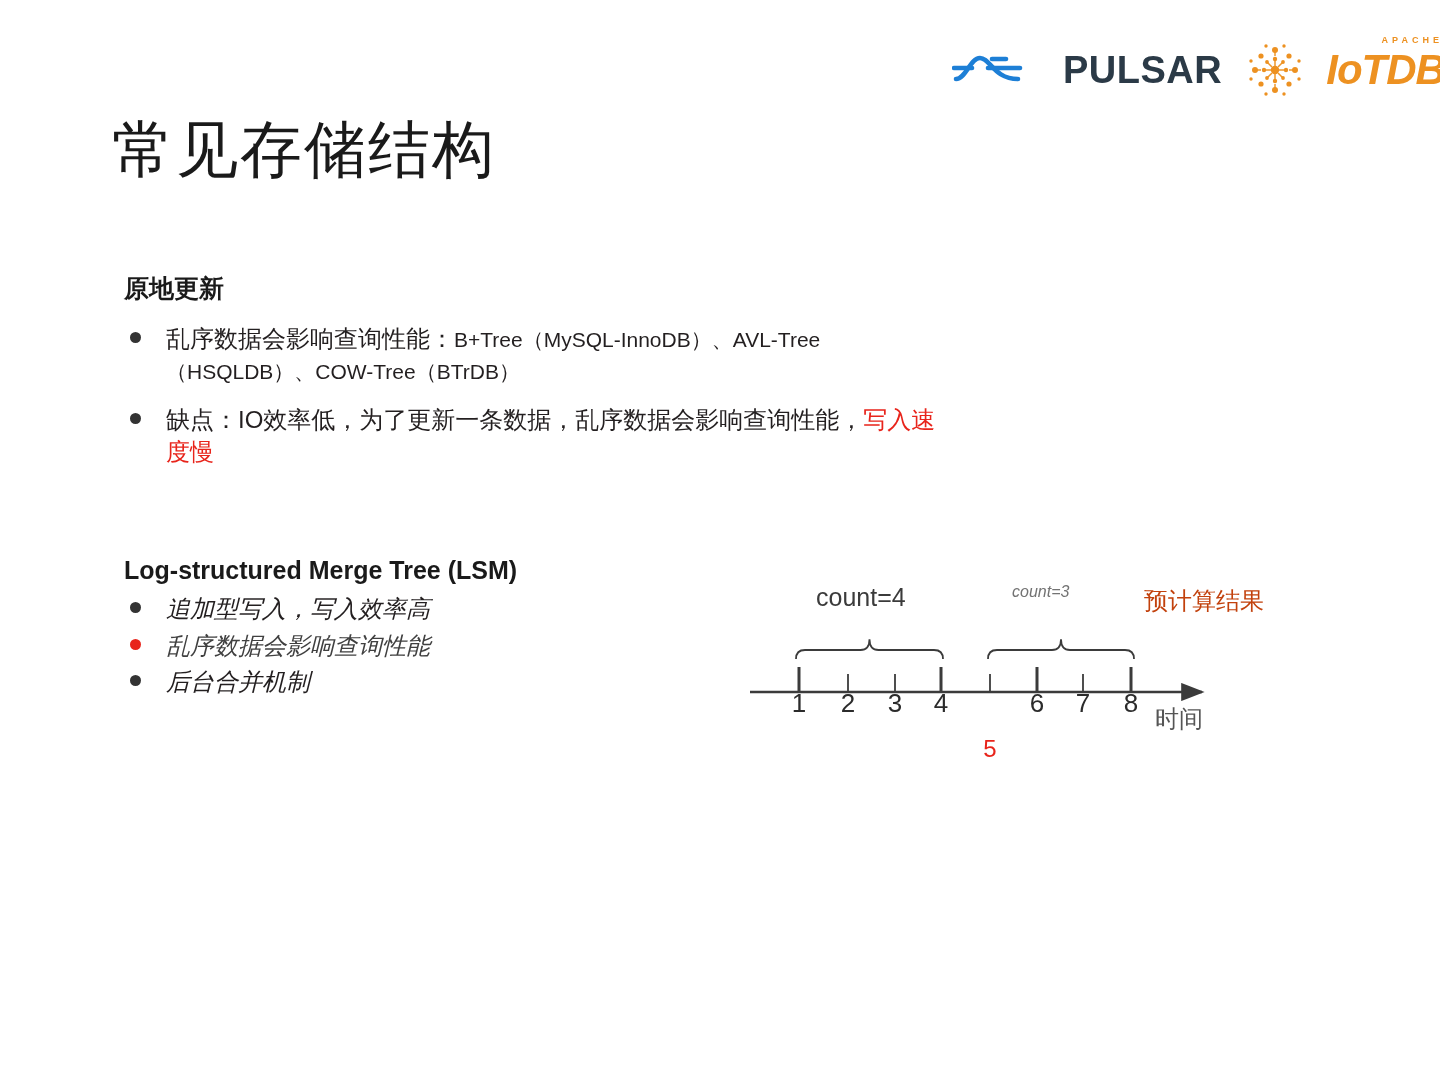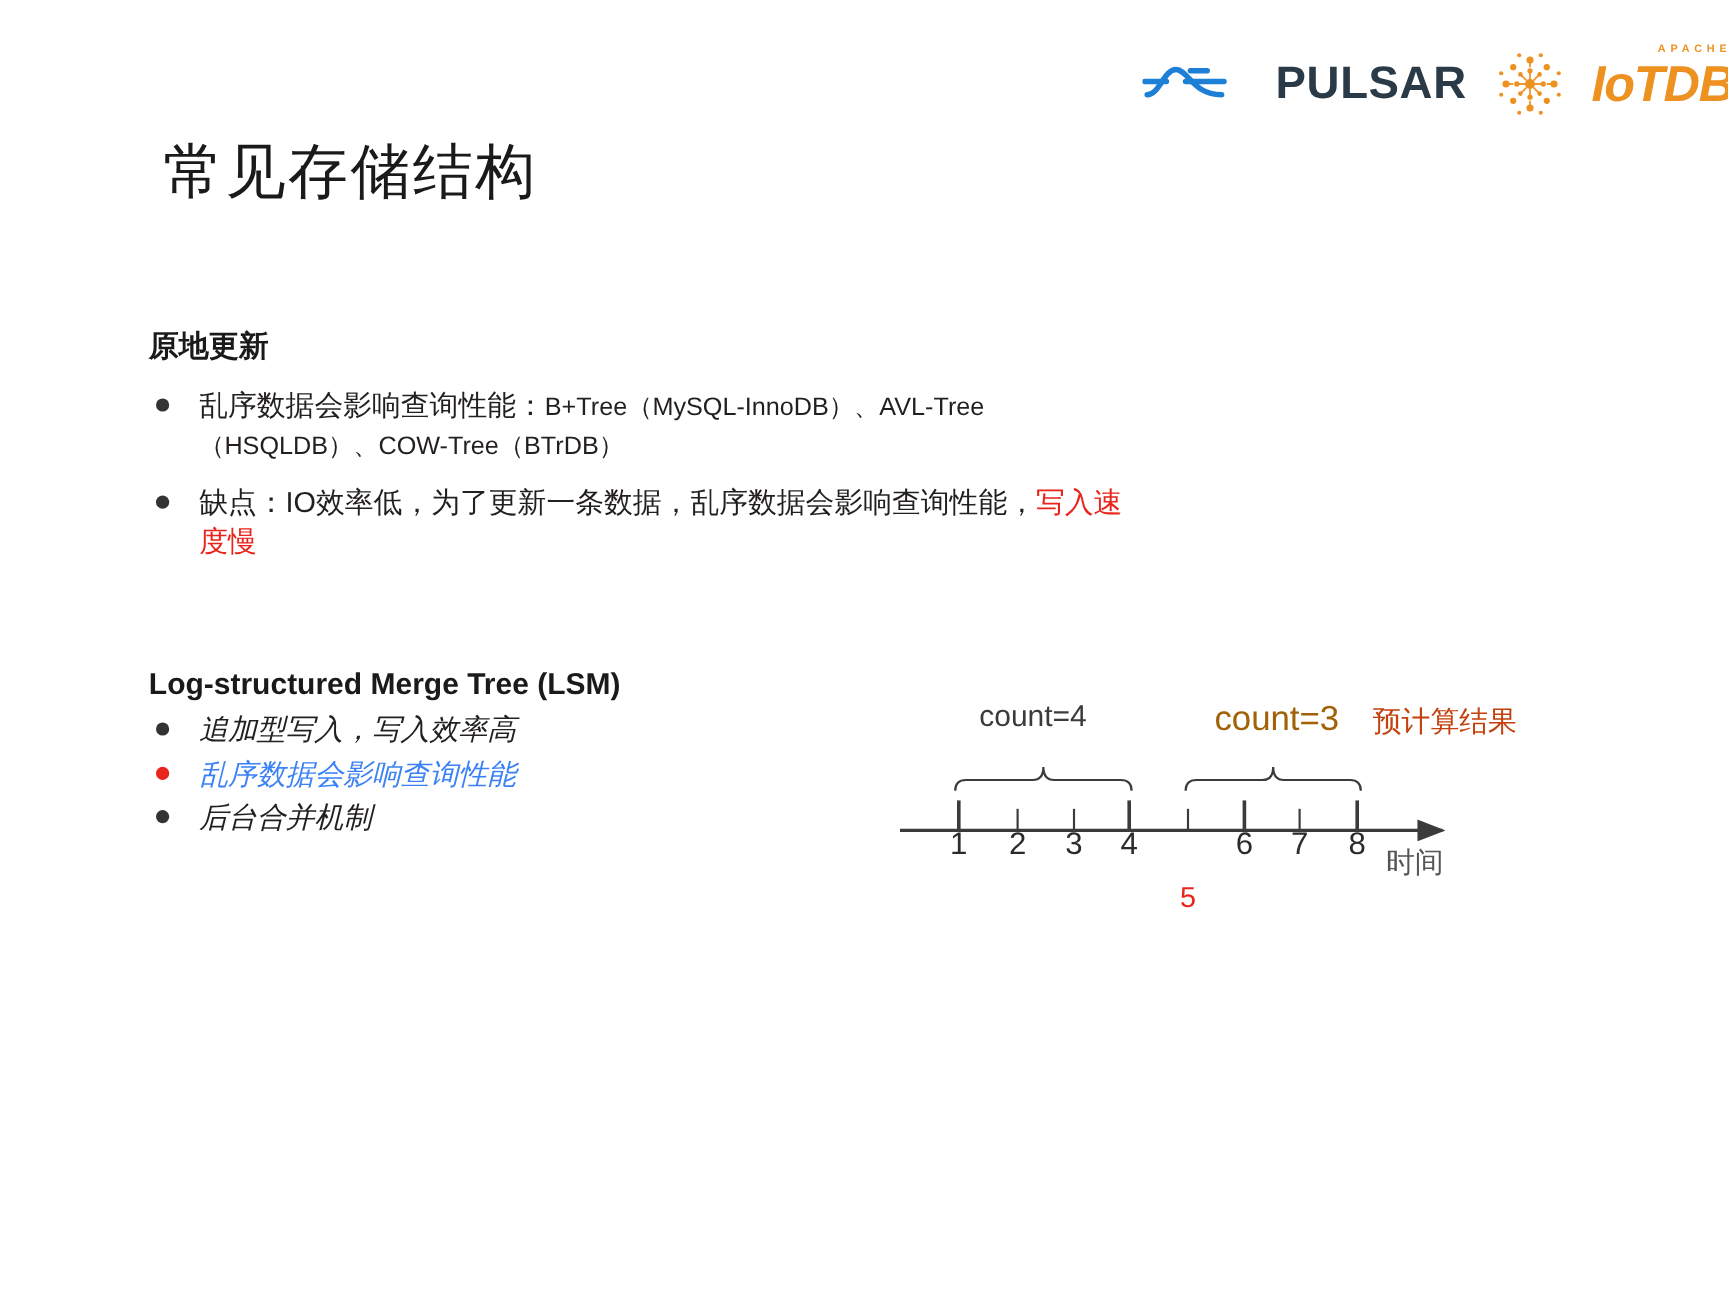--- a/index.html
+++ b/index.html
@@ -21,21 +21,21 @@
   .iotdb-logo{display:flex;align-items:center;gap:20px;margin-left:22px;position:relative;}
   .iotdb-mark{width:62px;height:62px;}
   .iotdb-word-wrap{position:relative;}
   .iotdb-word{font-size:42px;font-weight:700;font-style:italic;letter-spacing:-1px;color:#ed9121;line-height:1;font-family:"Liberation Sans",sans-serif;}
   .iotdb-apache{position:absolute;top:-14px;right:2px;font-size:9px;letter-spacing:4px;font-weight:700;color:#ed9121;}
 
   
   .page-title{
     position:absolute;left:112px;top:116px;
     font-family:"Liberation Serif","DejaVu Serif",serif;
-    font-size:50px;line-height:1.1;color:#1a1a1a;letter-spacing:2px;margin-left:24px;
+    font-size:62px;line-height:1.1;color:#1a1a1a;letter-spacing:2px;
   }
 
   
   .section{position:absolute;left:124px;}
   .section-head{
     font-size:25px;font-weight:700;color:#1a1a1a;letter-spacing:0px;
     font-family:"Liberation Sans",sans-serif;
   }
   #sec-inplace{top:272px;}
   #sec-lsm{top:556px;}
@@ -44,33 +44,33 @@
   .bullet{
     position:relative;padding-left:42px;
     font-size:24px;line-height:1.32;color:#231f20;
     margin-top:18px;
   }
   .bullet .dot{
     position:absolute;left:6px;top:9px;width:11px;height:11px;border-radius:50%;
     background:#333333;
   }
   .bullet.red .dot{background:#e8241b;}
-  .bullet.red{color:#3b82f6;}
+  .bullet.red{color:#404040;}
   .red-text{color:#e8241b;}
   .small-en{font-size:21px;}
 
   #sec-inplace .bullets{margin-top:10px;width:820px;}
   #sec-lsm .bullets{margin-top:8px;width:560px;}
   #sec-lsm .bullet{margin-top:5px;font-style:italic;}
 
   
   .figure{position:absolute;left:740px;top:575px;width:530px;height:200px;}
   .fig-label{position:absolute;white-space:nowrap;}
   .count-left{left:76px;top:8px;font-size:25px;color:#3b3b3b;}
-  .count-right{left:272px;top:8px;font-size:29px;color:#a16207;}
+  .count-right{left:272px;top:8px;font-size:16px;color:#737373;font-style:italic;}
   .precompute{left:404px;top:10px;font-size:24px;color:#c2410c;font-family:"Liberation Serif","DejaVu Serif",serif;}
   .axis-name{left:415px;top:128px;font-size:24px;color:#555555;font-family:"Liberation Serif","DejaVu Serif",serif;}
   .tick-label{position:absolute;font-size:26px;color:#2b2b2b;transform:translateX(-50%);top:113px;}
   .tick-label.red{color:#e8241b;top:160px;font-size:24px;}
   svg.fig-svg{position:absolute;left:0;top:0;}
 </style>
 </head>
 <body>
 
 <div class="slide">

